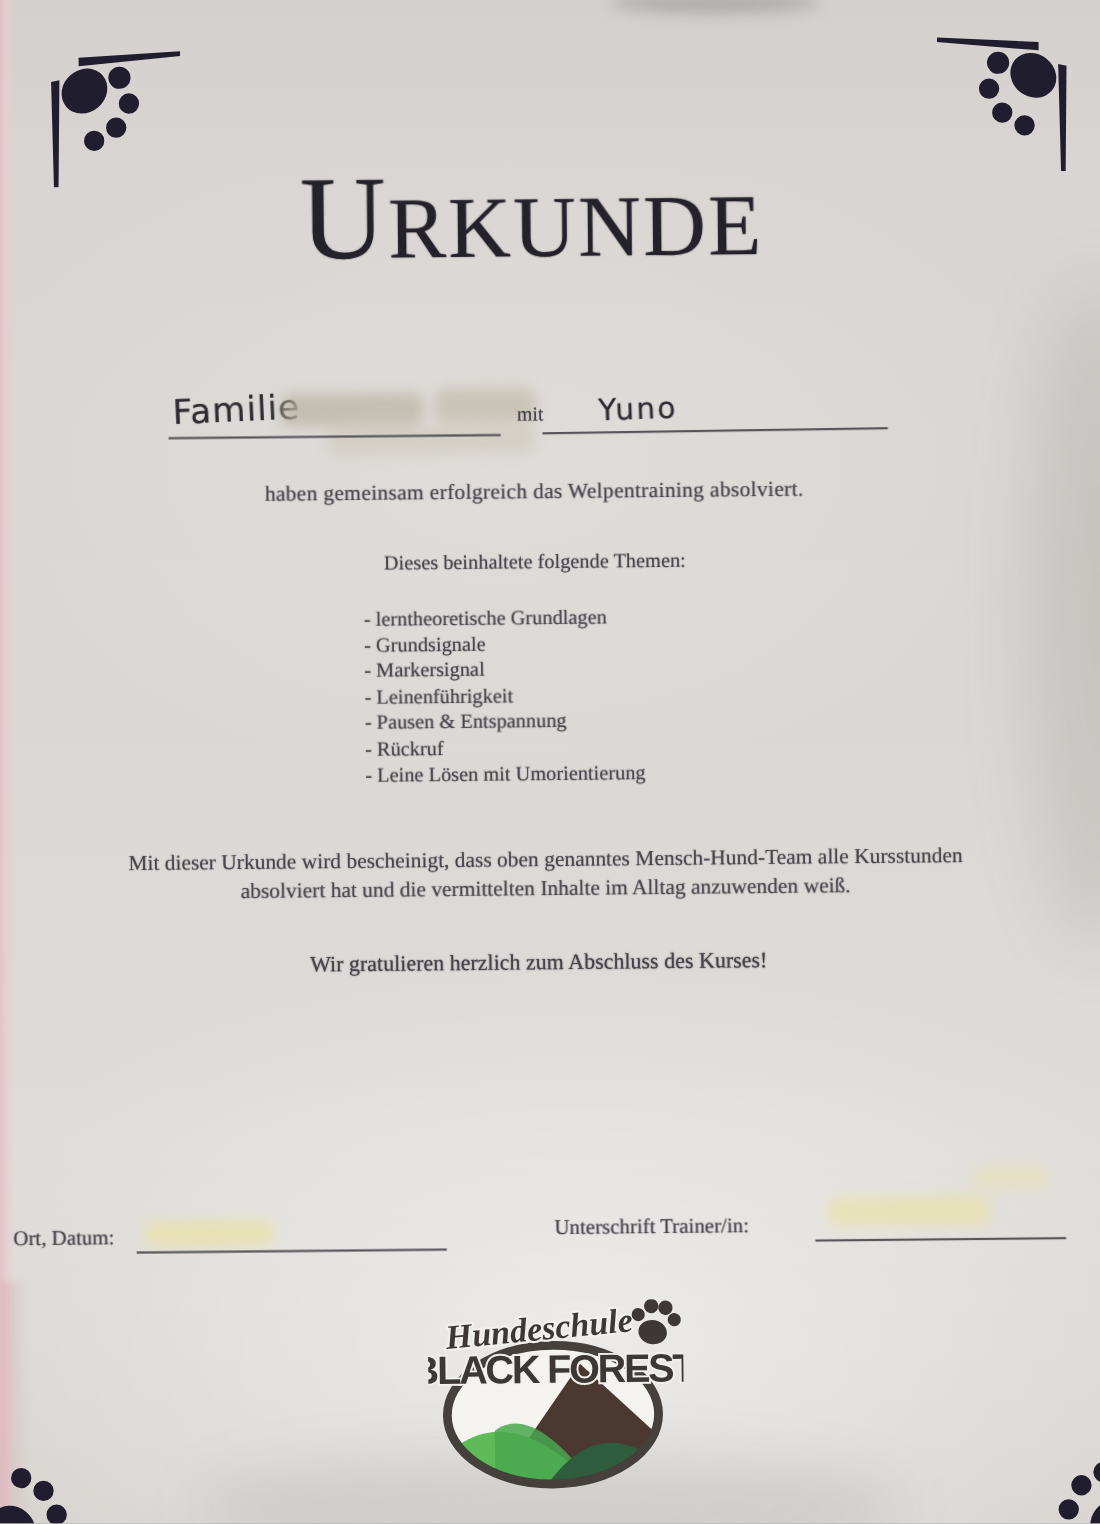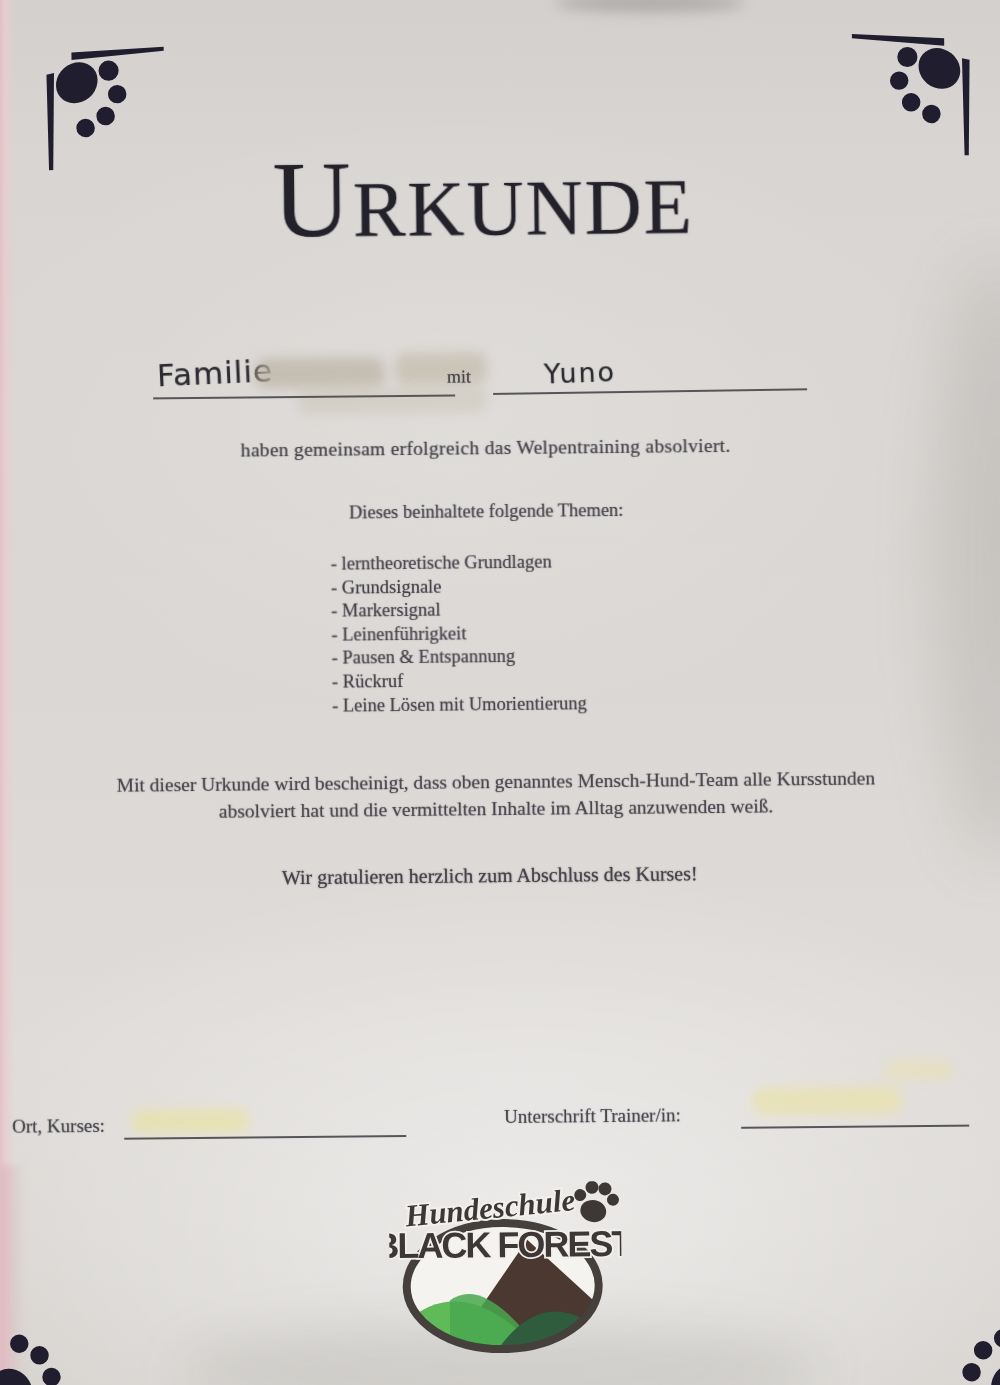--- a/index.html
+++ b/index.html
@@ -38,21 +38,21 @@
   
   .hand{font-family:"DejaVu Sans", sans-serif;color:#2c2b31;text-shadow:0 0 1px rgba(40,40,46,.5);}
   .hw-familie{position:absolute;left:160px;top:352px;font-size:31px;transform:rotate(-2deg);letter-spacing:1px;filter:blur(.4px);}
   .redact{position:absolute;border-radius:10px;filter:blur(6px);}
   .redact.a{left:258px;top:356px;width:130px;height:30px;background:#bdb6a6;opacity:.75;}
   .redact.b{left:398px;top:352px;width:92px;height:32px;background:#c3bcab;opacity:.7;}
   .redact.c{left:300px;top:386px;width:190px;height:26px;background:#cac3b4;opacity:.5;}
   .uline{position:absolute;height:0;border-top:2px solid #57555a;filter:blur(.4px);}
   .uline.u1{left:156px;top:394px;width:302px;}
   .uline.u2{left:496px;top:392px;width:314px;transform:rotate(-0.3deg);}
-  .word-mit{position:absolute;left:450px;top:366px;font-size:18px;}
+  .word-mit{position:absolute;left:473px;top:366px;font-size:18px;}
   .hw-dog{position:absolute;left:547px;top:358px;font-size:27px;transform:rotate(-1.5deg);letter-spacing:2px;filter:blur(.4px);}
 
   
   .line1{position:absolute;left:0;top:437px;width:976px;text-align:center;font-size:19.5px;letter-spacing:.3px;}
   .themes-head{position:absolute;left:0;top:501px;width:976px;text-align:center;font-size:18.5px;}
   .topics{position:absolute;left:332px;top:551px;font-size:18.5px;line-height:23.6px;}
   .topics div{white-space:pre;}
 
   .certify{position:absolute;left:0;top:768px;width:990px;text-align:center;font-size:19.5px;line-height:27px;}
   .congrats{position:absolute;left:0;top:864px;width:976px;text-align:center;font-size:20px;
@@ -149,21 +149,21 @@
       <div>- Leine Lösen mit Umorientierung</div>
     </div>
 
     <div class="photo-text soft certify">
       <div>Mit dieser Urkunde wird bescheinigt, dass oben genanntes Mensch-Hund-Team alle Kursstunden</div>
       <div>absolviert hat und die vermittelten Inhalte im Alltag anzuwenden weiß.</div>
     </div>
 
     <div class="photo-text congrats">Wir gratulieren herzlich zum Abschluss des Kurses!</div>
 
-    <div class="photo-text soft ort-label">Ort, Kurses:</div>
+    <div class="photo-text soft ort-label">Ort, Datum:</div>
     <div class="hl ort"></div>
     <div class="uline ort-line"></div>
     <div class="photo-text soft sig-label">Unterschrift Trainer/in:</div>
     <div class="hl sig"></div>
     <div class="hl sig2"></div>
     <div class="uline sig-line"></div>
 
     <div class="logo">
       <svg viewBox="0 0 232 172">
         <defs>

